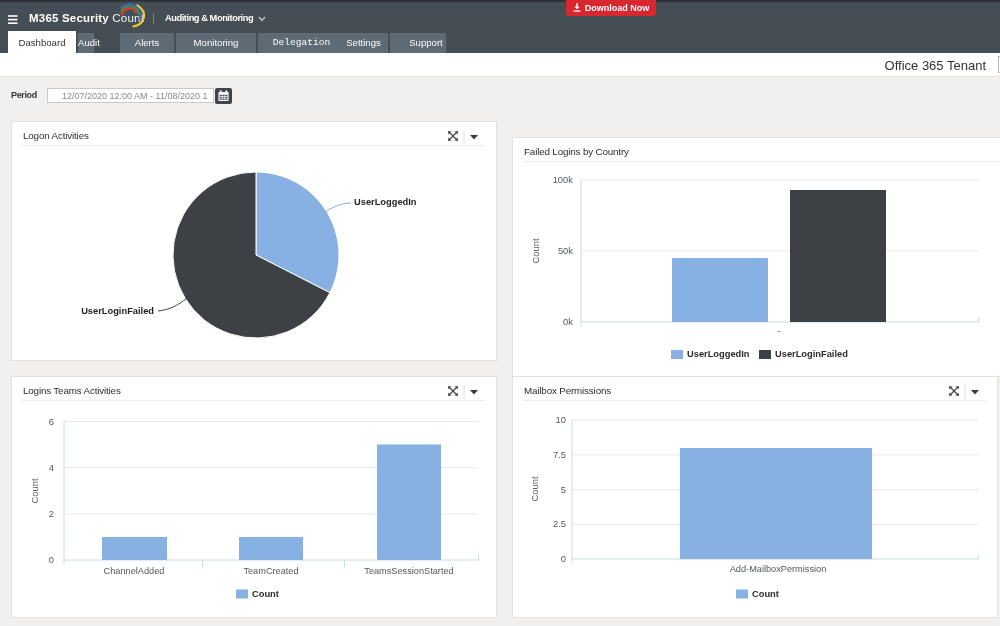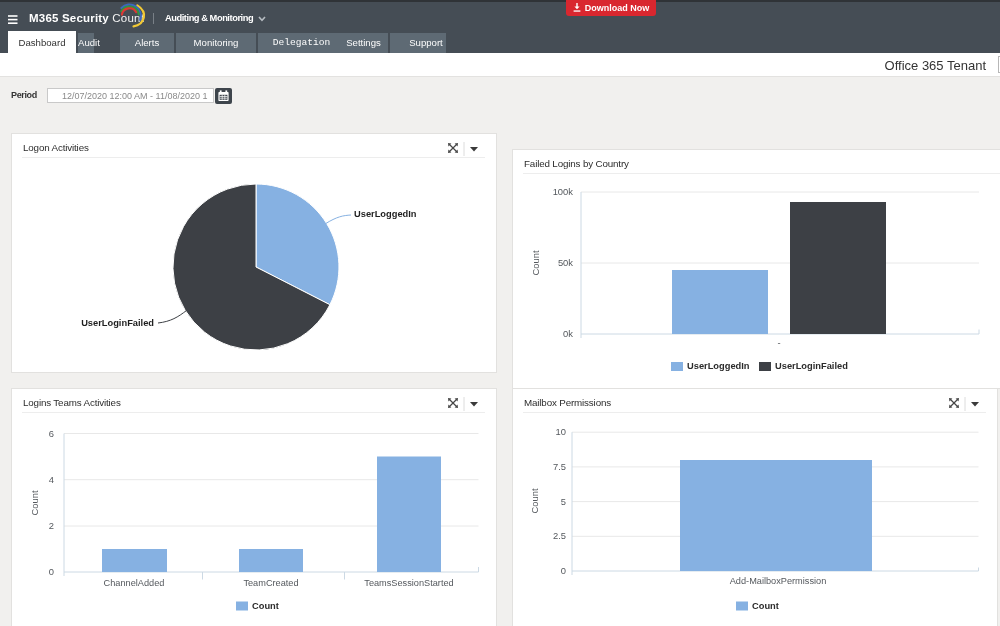--- a/index.html
+++ b/index.html
@@ -24,21 +24,21 @@
   .whiterow { position:absolute; left:0; top:53px; width:1000px; height:24px; background:#fff; border-bottom:1px solid #e3e2e0;}
   .tenant { position:absolute; right:14px; top:58px; font-size:13px; color:#333; }
   .sliver { position:absolute; left:998px; top:56px; width:8px; height:17px; background:#fff; border:1px solid #b7b7b7; }
 
   
   .periodlbl { position:absolute; left:11px; top:90px; font-size:9px; color:#333; font-weight:bold; letter-spacing:-0.35px; }
   .periodbox { position:absolute; left:47px; top:88px; width:167px; height:15px; background:#fff; border:1px solid #c9c9c9; font-size:9px; color:#8a8a8a; line-height:14px; padding-left:14px; white-space:nowrap; overflow:hidden;}
   .calbtn { position:absolute; left:215px; top:88px; width:17px; height:16px; background:#3e454c; border-radius:2px; }
 
   
-  .card { position:absolute; background:#fff; border:1px solid #e2e1df;margin-top:12px; }
+  .card { position:absolute; background:#fff; border:1px solid #e2e1df; }
   .chead { position:absolute; left:10px; right:11px; top:0; height:24px; border-bottom:1px solid #ededed; }
   .ctitle { position:absolute; left:1px; top:7.5px; font-size:9.8px; letter-spacing:-0.15px; color:#2d2d2d; }
   .cicons { position:absolute; right:3px; top:6px; width:40px; height:14px; }
   svg text { font-family:"Liberation Sans", sans-serif; }
 </style>
 </head>
 <body>
 
 <div class="topbar">
   <div class="topstrip"></div>

